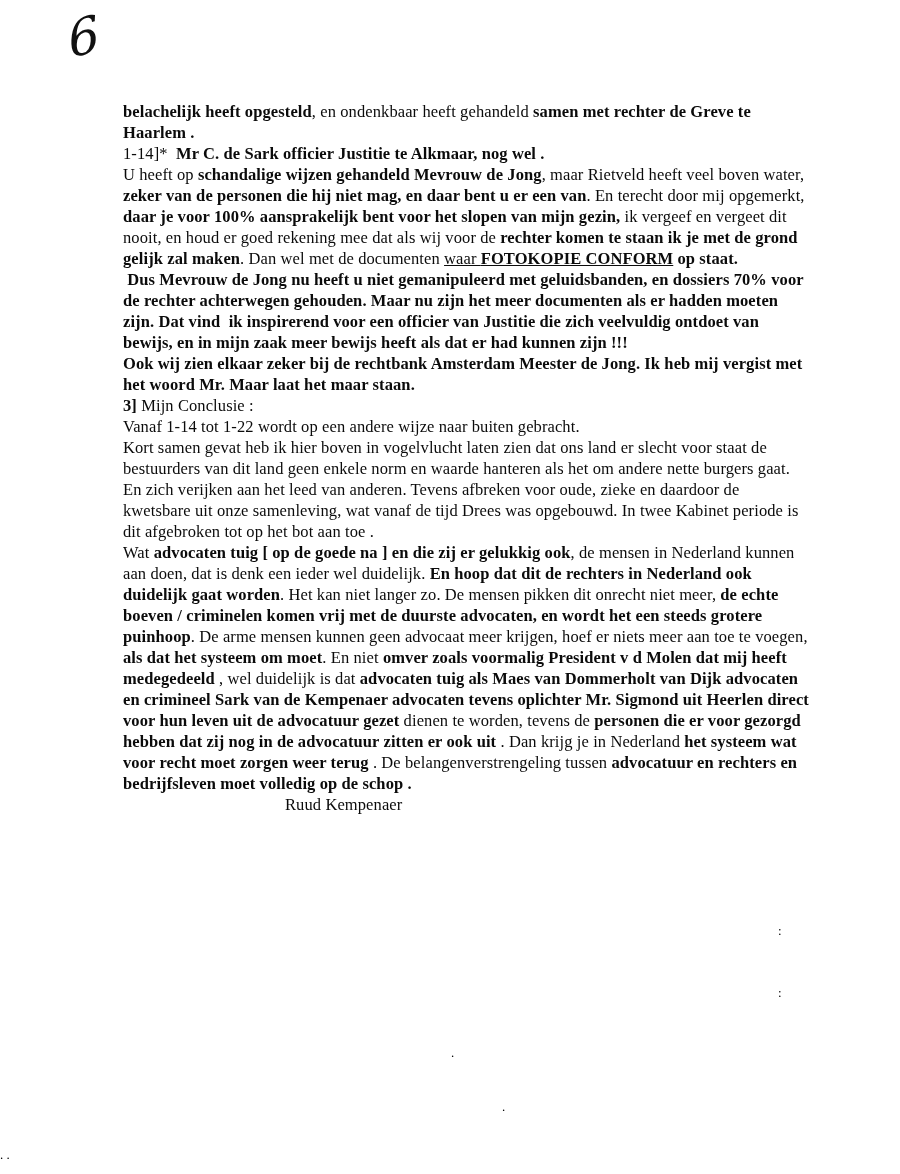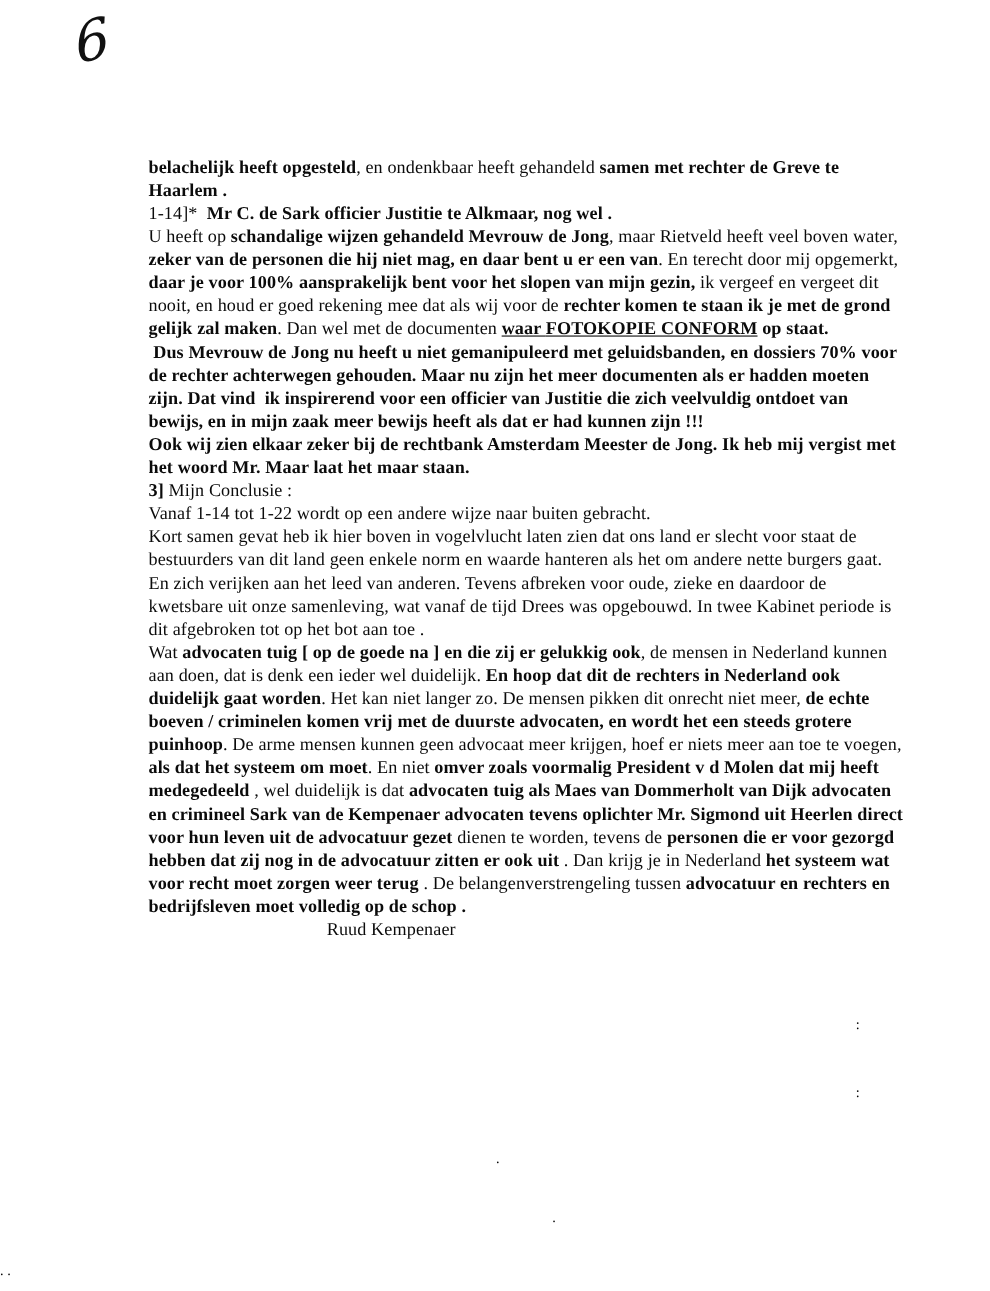--- a/index.html
+++ b/index.html
@@ -19,40 +19,39 @@
     font-family:"DejaVu Serif", serif;
     font-style:italic;
     font-size:50px;
     font-weight:400;
     transform:rotate(-14deg) skewX(-6deg);
     color:#111;
     line-height:1;
   }
   .text-block{
     position:absolute;
-    left:135px;
+    left:123px;
     top:101px;
     width:686px;
     font-size:16.5px;
     line-height:21px;
     letter-spacing:0.1px;
-    margin-top:40px;
   }
   p.para{margin:0;white-space:pre-wrap;}
   .para-opening{margin-top:0;}
   .para-de-jong-heading{margin-top:11px;}
   .para-de-jong-body{margin-top:0;}
   .para-geluidsbanden{margin-top:12px;font-family:Liberation Serif, serif;}
   .para-conclusie-heading{margin-top:25px;}
   .para-vanaf{margin-top:24px;}
   .para-kort-samengevat{margin-top:14px;}
   .para-advocaten-tuig{margin-top:10px;}
   .para-signature{margin-top:12px;padding-left:162px;}
   .bold{font-weight:bold;}
-  .underline{text-decoration:underline;font-weight:bold;}
+  .underline{text-decoration:underline;}
   .artifact{
     position:absolute;
     font-family:"Liberation Serif", serif;
     font-size:13px;
     color:#000;
     line-height:1;
   }
 </style>
 </head>
 <body>

